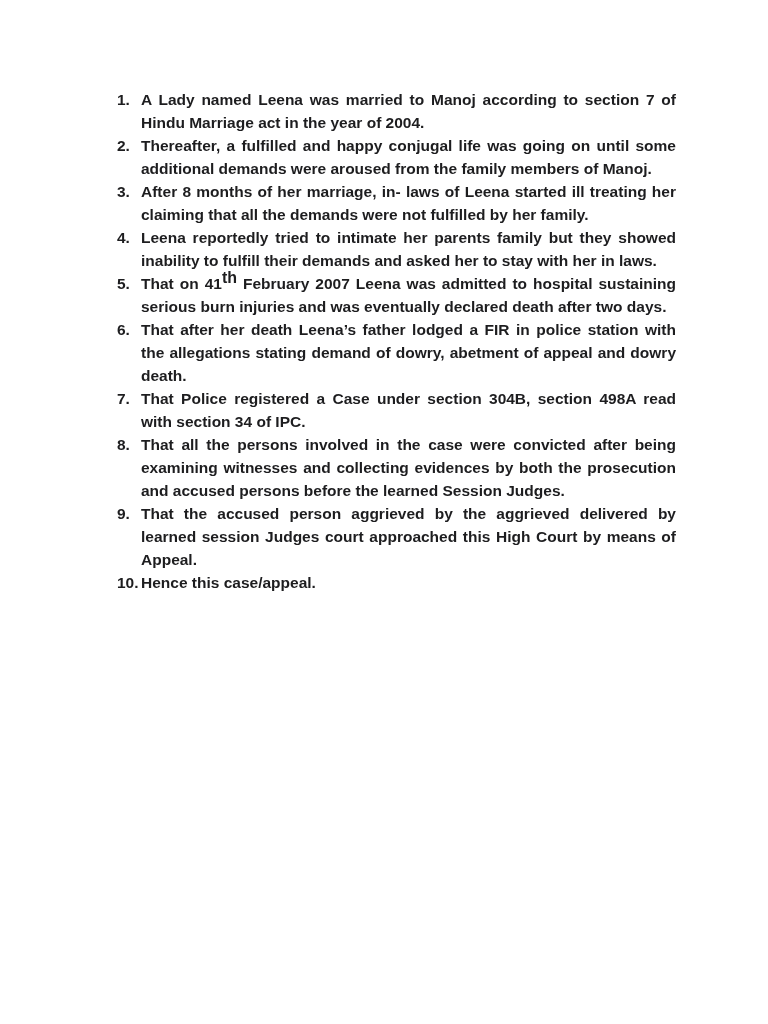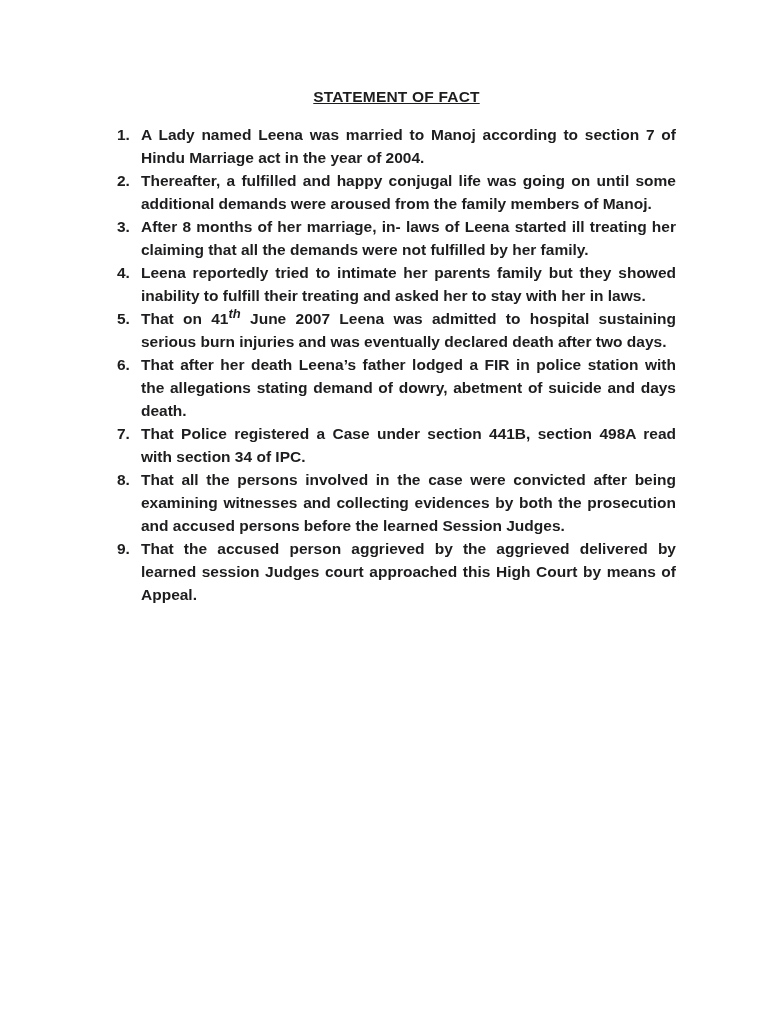--- a/index.html
+++ b/index.html
@@ -45,76 +45,78 @@
   .num {
     flex: 0 0 24px;
     white-space: nowrap;
   }
   .txt {
     flex: 1 1 auto;
     text-align: justify;
     text-justify: inter-word;
   }
   sup {
-    font-size: 13px;
+    font-size: 16px;
     line-height: 0;
     vertical-align: super;
-    font-style: italic;
   }
 </style>
 </head>
 <body>
 
 <div class="page">
 
-  <h1 class="doc-title">STATEMENT OF FACT</h1>
 
   <div class="fact-list">
 
     <div class="li">
       <span class="num">1.</span>
       <span class="txt">A Lady named Leena was married to Manoj according to section 7 of Hindu Marriage act in the year of 2004.</span>
     </div>
 
     <div class="li">
       <span class="num">2.</span>
       <span class="txt">Thereafter, a fulfilled and happy conjugal life was going on until some additional demands were aroused from the family members of Manoj.</span>
     </div>
 
     <div class="li">
       <span class="num">3.</span>
       <span class="txt">After 8 months of her marriage, in- laws of Leena started ill treating her claiming that all the demands were not fulfilled by her family.</span>
     </div>
 
     <div class="li">
       <span class="num">4.</span>
-      <span class="txt">Leena reportedly tried to intimate her parents family but they showed inability to fulfill their treating and asked her to stay with her in laws.</span>
+      <span class="txt">Leena reportedly tried to intimate her parents family but they showed inability to fulfill their demands and asked her to stay with her in laws.</span>
     </div>
 
     <div class="li">
       <span class="num">5.</span>
-      <span class="txt"><span>That on 41</span><sup>th</sup><span> June 2007 Leena was admitted to hospital sustaining serious burn injuries and was eventually declared death after two days.</span></span>
+      <span class="txt"><span>That on 41</span><sup>th</sup><span> February 2007 Leena was admitted to hospital sustaining serious burn injuries and was eventually declared death after two days.</span></span>
     </div>
 
     <div class="li">
       <span class="num">6.</span>
-      <span class="txt">That after her death Leena’s father lodged a FIR in police station with the allegations stating demand of dowry, abetment of suicide and days death.</span>
+      <span class="txt">That after her death Leena’s father lodged a FIR in police station with the allegations stating demand of dowry, abetment of appeal and dowry death.</span>
     </div>
 
     <div class="li">
       <span class="num">7.</span>
-      <span class="txt">That Police registered a Case under section 441B, section 498A read with section 34 of IPC.</span>
+      <span class="txt">That Police registered a Case under section 304B, section 498A read with section 34 of IPC.</span>
     </div>
 
     <div class="li">
       <span class="num">8.</span>
       <span class="txt">That all the persons involved in the case were convicted after being examining witnesses and collecting evidences by both the prosecution and accused persons before the learned Session Judges.</span>
     </div>
 
     <div class="li">
       <span class="num">9.</span>
       <span class="txt">That the accused person aggrieved by the aggrieved delivered by learned session Judges court approached this High Court by means of Appeal.</span>
     </div>
 
+    <div class="li">
+      <span class="num">10.</span>
+      <span class="txt">Hence this case/appeal.</span>
+    </div>
 
   </div>
 
 </div>
 
 </body></html>

